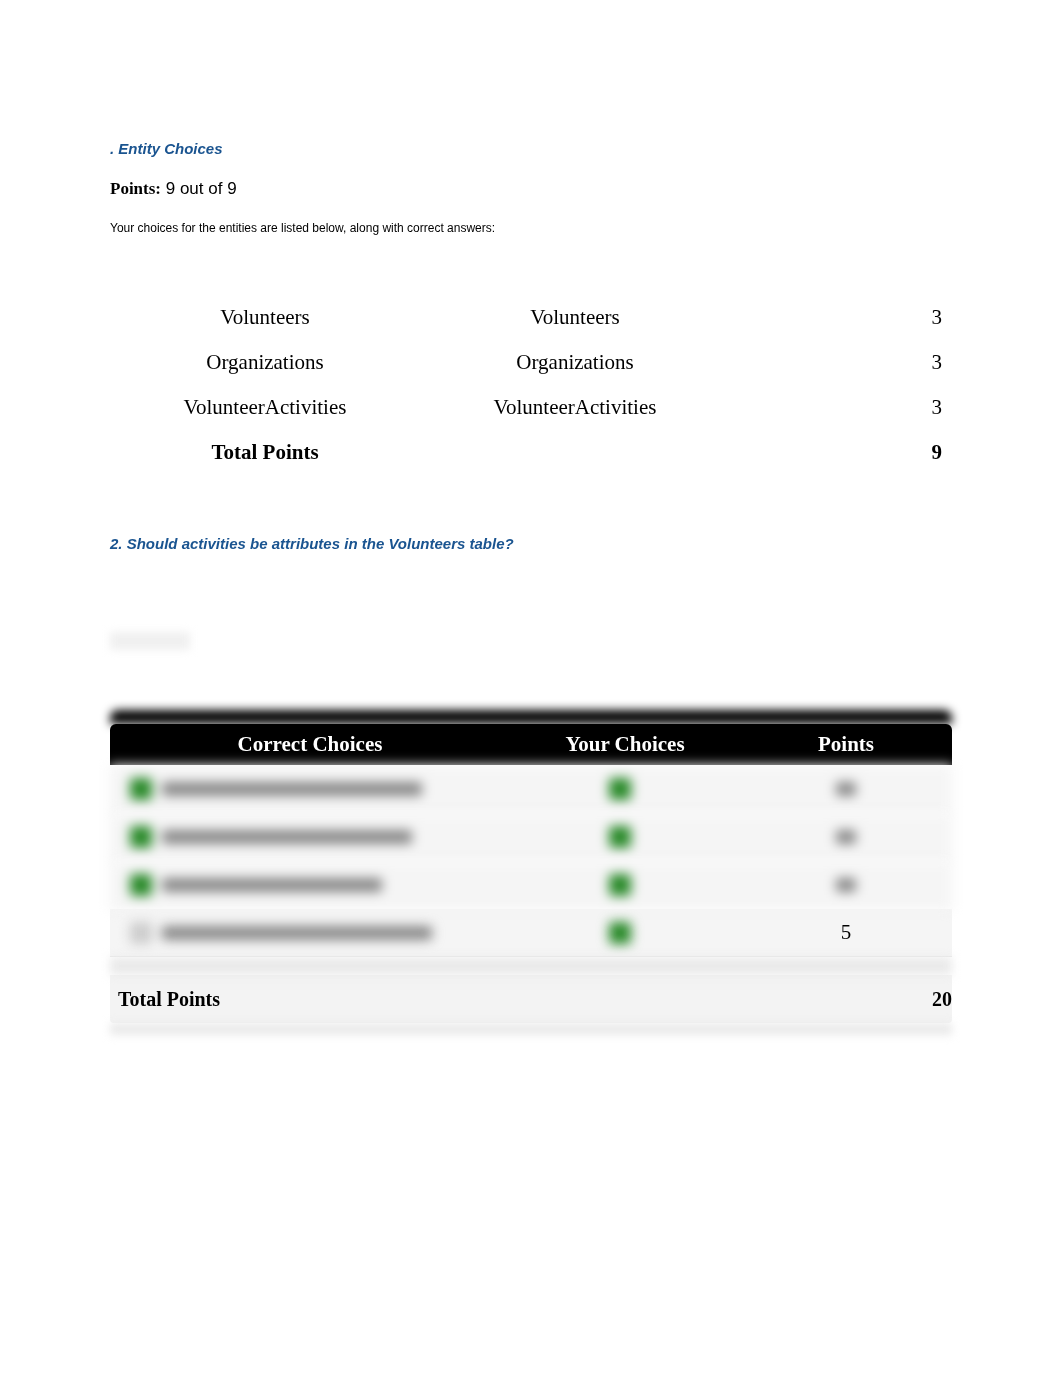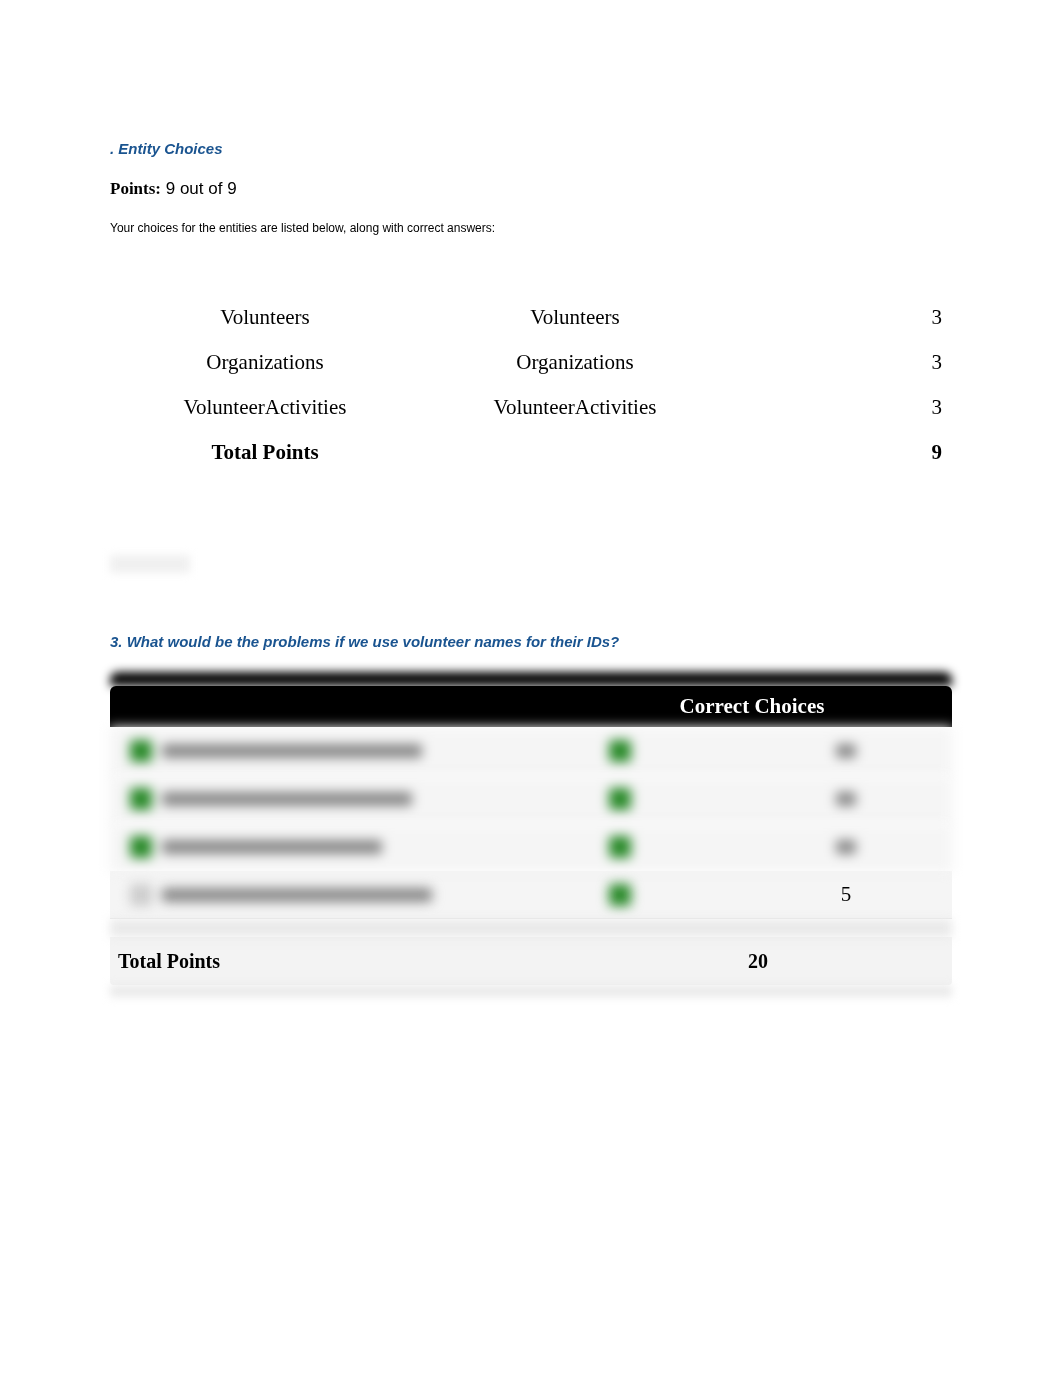--- a/index.html
+++ b/index.html
@@ -192,21 +192,21 @@
       border-radius: 0 0 4px 4px;
     }
     .total-row .tr-col1 {
       flex: 0 0 400px;
     }
     .total-row .tr-col2 {
       flex: 0 0 230px;
     }
     .total-row .tr-col3 {
       flex: 1;
-      text-align: left;
+      text-align: right;
       font-family: Liberation Serif, serif;
     }
     .blur-bottom-edge {
       height: 12px;
       background: #eaeaea;
       filter: blur(4px);
     }
   </style>
 </head>
 <body>
@@ -237,30 +237,32 @@
     </div>
     <div class="entity-total-row">
       <div class="entity-col1">Total Points</div>
       <div class="entity-col2"></div>
       <div class="entity-col3">9</div>
     </div>
   </div>
 </div>
 
 <div class="section">
+  <div class="section-heading">2. Should activities be attributes in the Volunteers table?</div>
   <div class="blurred-strip"></div>
 </div>
 
 <div>
-  <div class="section-heading">3. What would be the problems if we use volunteer names for their IDs?</div>
 
   <div class="choices-table">
     <div class="choices-header-upper"></div>
     <div class="choices-header">
       <div class="ch-col1">Correct Choices</div>
+      <div class="ch-col2">Your Choices</div>
+      <div class="ch-col3">Points</div>
     </div>
 
     <div class="blurred-row">
       <div class="br-col1">
           <div class="check-icon"></div>
           <div class="blur-text" style="width:260px"></div>
         </div>
       <div class="br-col2">
           <div class="check-icon"></div>
         </div>

